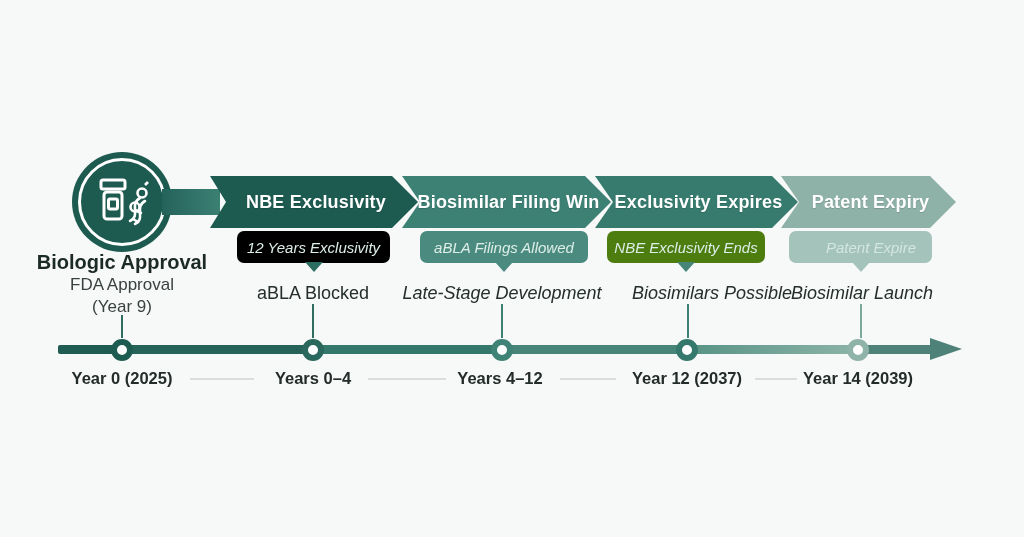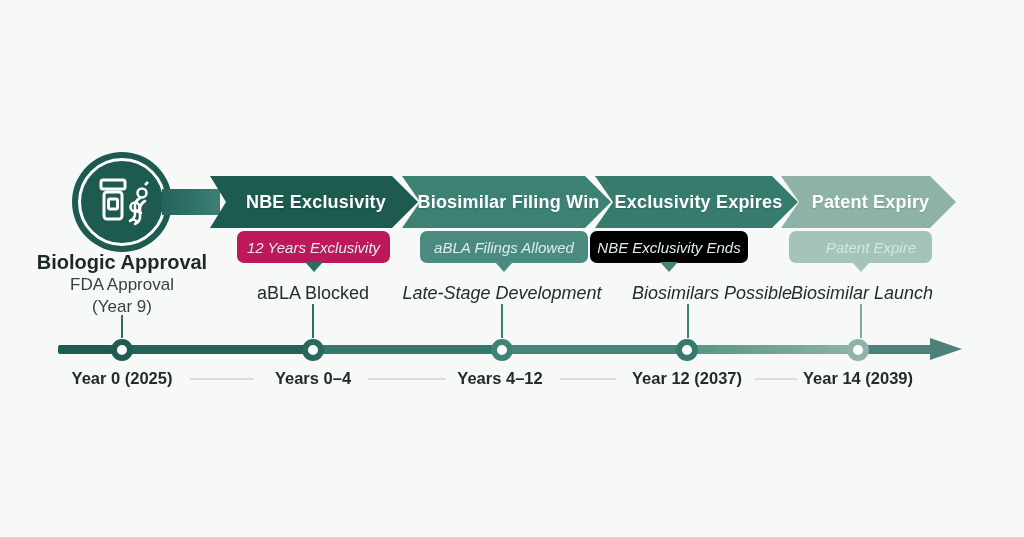--- a/index.html
+++ b/index.html
@@ -47,23 +47,23 @@
   .banner {
     top:231px; height:32px; border-radius:7px;
     display:flex; align-items:center; justify-content:center;
   }
   .banner span { font-style:italic; font-size:15px; color:#ddeee9; white-space:nowrap; }
   .banner::after {
     content:""; position:absolute; left:50%; bottom:-9px; transform:translateX(-50%);
     border-left:9px solid transparent; border-right:9px solid transparent;
     border-top:10px solid currentColor;
   }
-  .ban1 { left:237px; width:153px; background:#be185d; color:#2c6d62; }
+  .ban1 { left:237px; width:153px; background:#000000; color:#2c6d62; }
   .ban2 { left:420px; width:168px; background:#4b8b7f; color:#4b8b7f; }
-  .ban3 { left:590px; width:158px; background:#000000; color:#478578; }
+  .ban3 { left:607px; width:158px; background:#4d7c0f; color:#478578; }
   .ban4 { left:789px; width:143px; background:#a4c3ba; color:#a4c3ba; }
   .ban4 span { color:#d4e6e0;margin-left:21px; }
 
   
   .start-labels { left:22px; top:250px; width:200px; text-align:center; }
   .start-title { font-size:20px; font-weight:bold; color:#1c2a26; line-height:1.2; }
   .start-sub, .start-year { font-size:17px; color:#38423f; line-height:1.3; }
 
   
   .stage { top:283px; width:240px; text-align:center; font-size:18px; color:#242e2b; font-weight:500; white-space:nowrap; }

